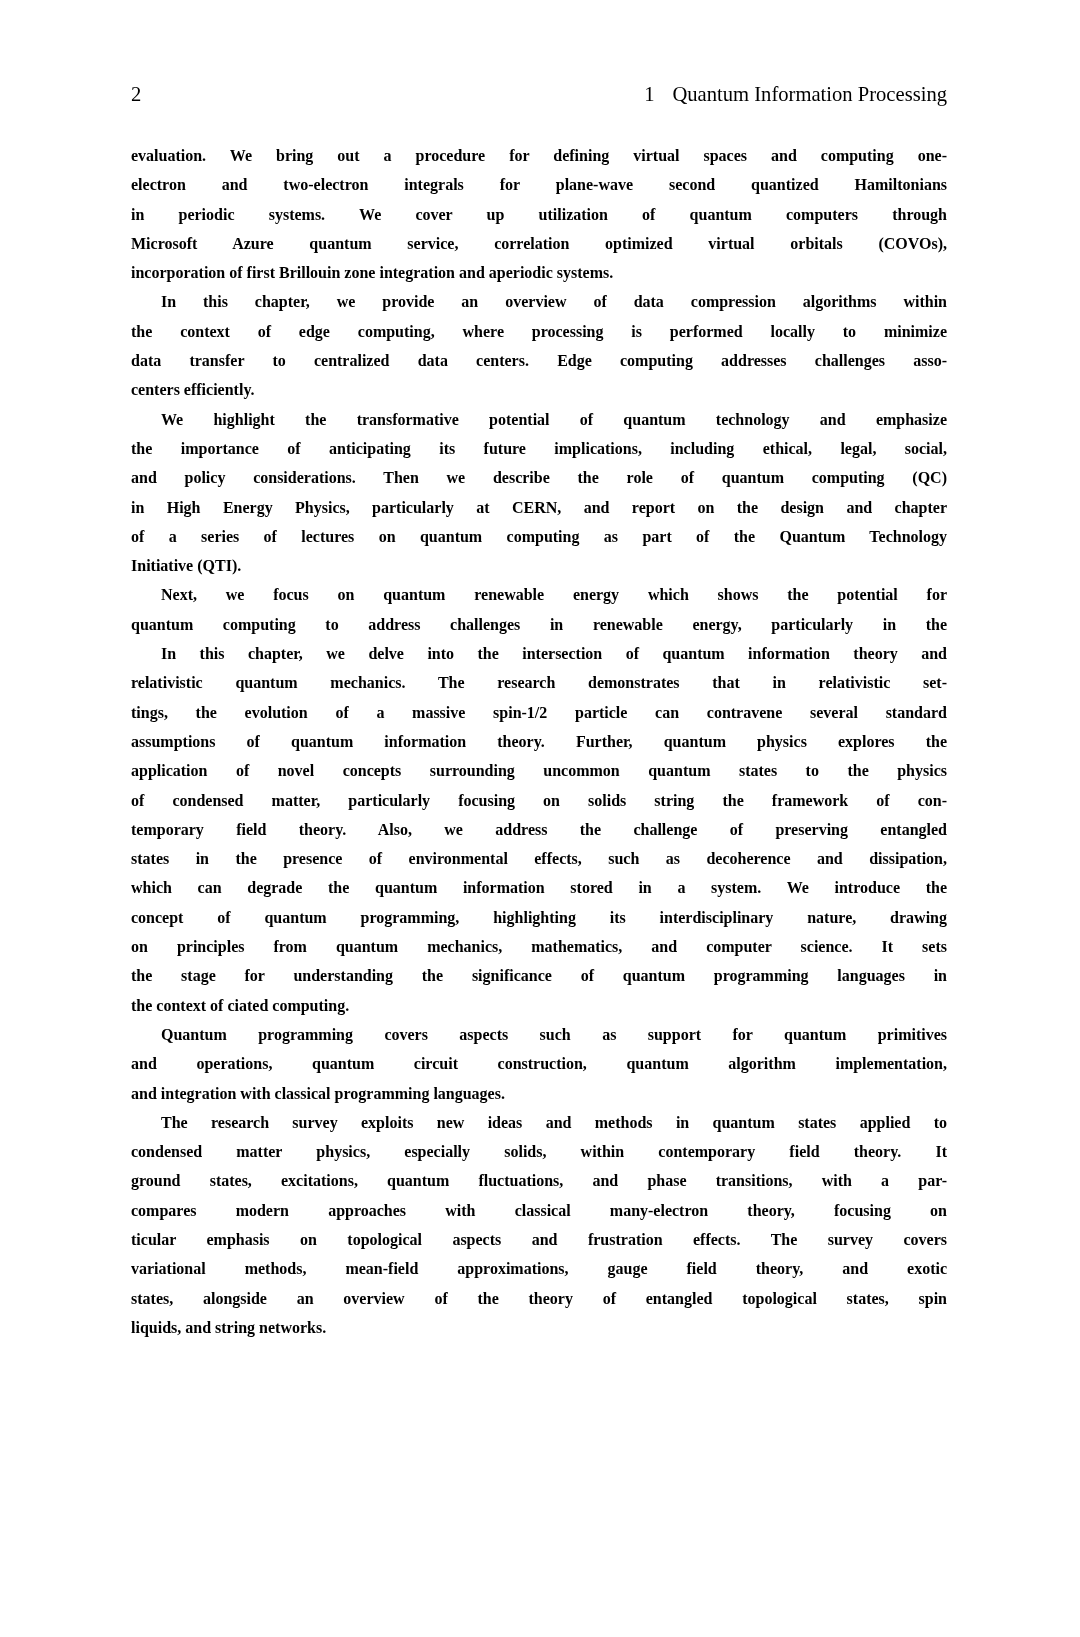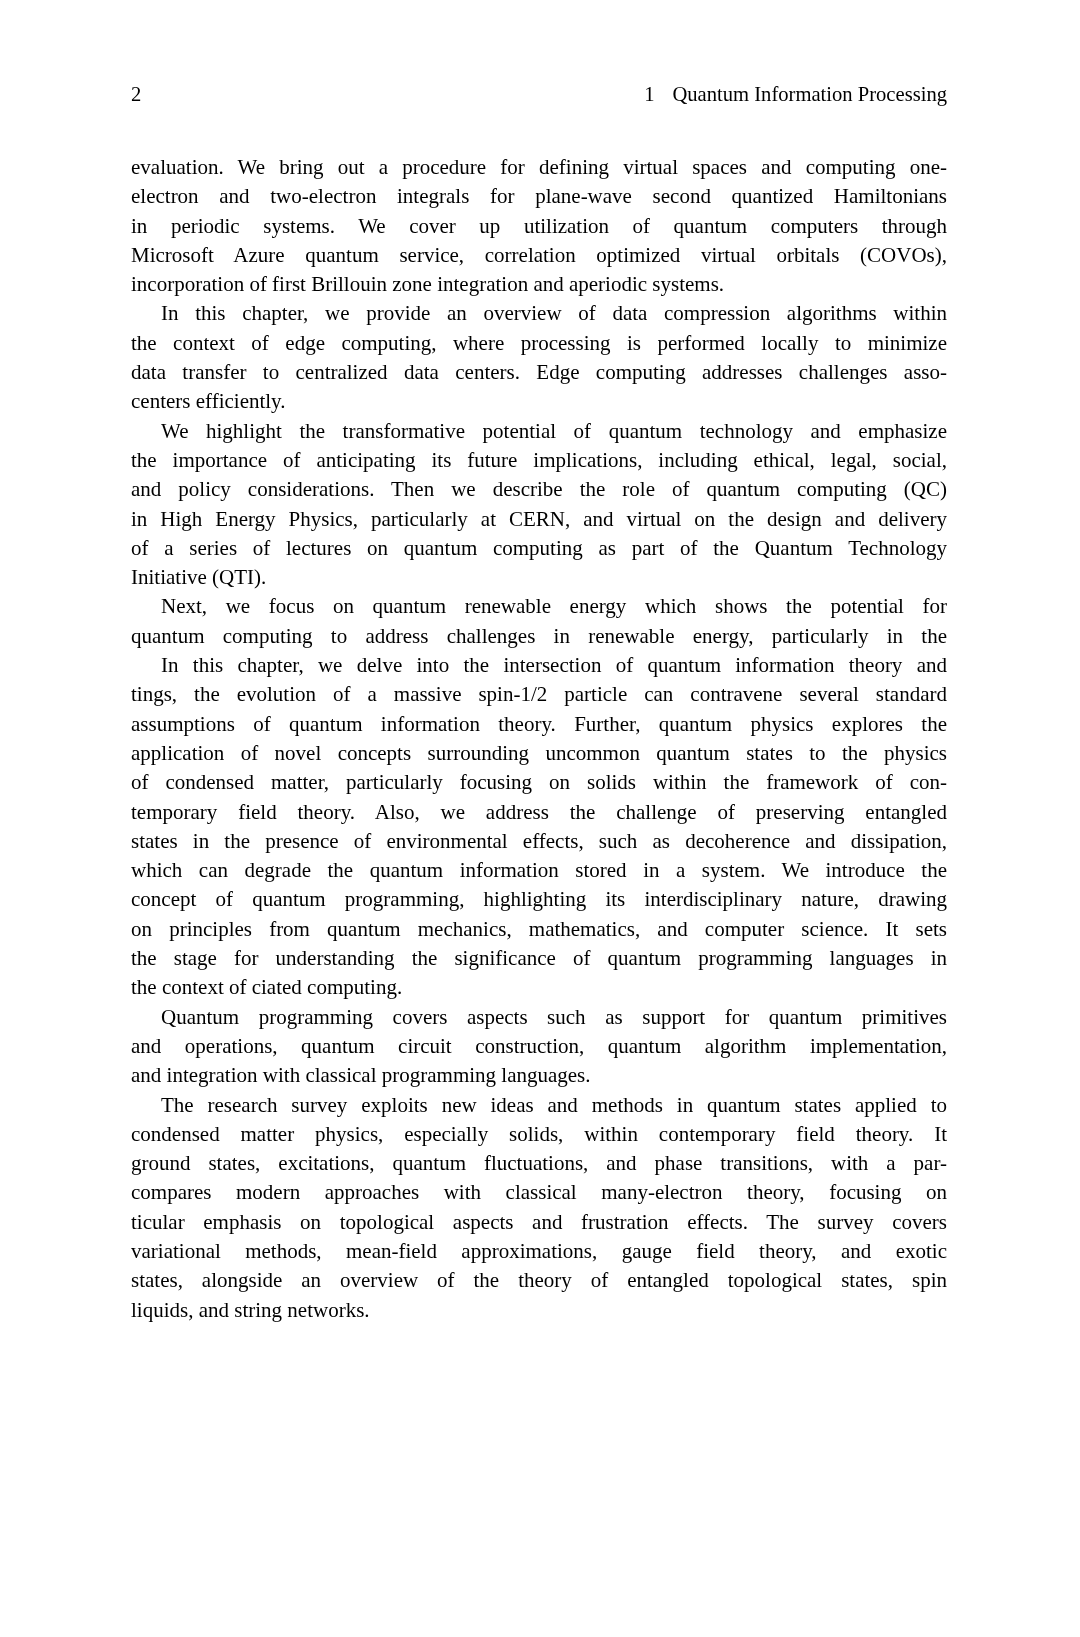--- a/index.html
+++ b/index.html
@@ -29,24 +29,25 @@
   }
   .running-head-right {
     display: flex;
     align-items: baseline;
   }
   .chapter-number {
     margin-right: 18px;
   }
   .page-body {
     position: absolute;
-    top: 153px;
+    top: 141px;
     left: 131px;
     width: 816px;
-    font-size: 21px;
+    font-size: 16px;
+    font-weight: bold;
   }
   .para {
     margin: 0;
     padding: 0;
   }
   .line {
     line-height: 29.3px;
     text-align: justify;
     text-align-last: justify;
     white-space: normal;
@@ -82,34 +83,35 @@
       <div class="para">
         <div class="line para-first-indent">In this chapter, we provide an overview of data compression algorithms within</div>
         <div class="line">the context of edge computing, where processing is performed locally to minimize</div>
         <div class="line">data transfer to centralized data centers. Edge computing addresses challenges asso-</div>
         <div class="line para-last">centers efficiently.</div>
       </div>
       <div class="para">
         <div class="line para-first-indent">We highlight the transformative potential of quantum technology and emphasize</div>
         <div class="line">the importance of anticipating its future implications, including ethical, legal, social,</div>
         <div class="line">and policy considerations. Then we describe the role of quantum computing (QC)</div>
-        <div class="line">in High Energy Physics, particularly at CERN, and virtual on the design and delivery</div>
+        <div class="line">in High Energy Physics, particularly at CERN, and report on the design and chapter</div>
         <div class="line">of a series of lectures on quantum computing as part of the Quantum Technology</div>
         <div class="line para-last">Initiative (QTI).</div>
       </div>
       <div class="para">
         <div class="line para-first-indent">Next, we focus on quantum renewable energy which shows the potential for</div>
         <div class="line">quantum computing to address challenges in renewable energy, particularly in the</div>
       </div>
       <div class="para">
         <div class="line para-first-indent">In this chapter, we delve into the intersection of quantum information theory and</div>
+        <div class="line">relativistic quantum mechanics. The research demonstrates that in relativistic set-</div>
         <div class="line">tings, the evolution of a massive spin-1/2 particle can contravene several standard</div>
         <div class="line">assumptions of quantum information theory. Further, quantum physics explores the</div>
         <div class="line">application of novel concepts surrounding uncommon quantum states to the physics</div>
-        <div class="line">of condensed matter, particularly focusing on solids within the framework of con-</div>
+        <div class="line">of condensed matter, particularly focusing on solids string the framework of con-</div>
         <div class="line">temporary field theory. Also, we address the challenge of preserving entangled</div>
         <div class="line">states in the presence of environmental effects, such as decoherence and dissipation,</div>
         <div class="line">which can degrade the quantum information stored in a system. We introduce the</div>
         <div class="line">concept of quantum programming, highlighting its interdisciplinary nature, drawing</div>
         <div class="line">on principles from quantum mechanics, mathematics, and computer science. It sets</div>
         <div class="line">the stage for understanding the significance of quantum programming languages in</div>
         <div class="line para-last">the context of ciated computing.</div>
       </div>
       <div class="para">
         <div class="line para-first-indent">Quantum programming covers aspects such as support for quantum primitives</div>

